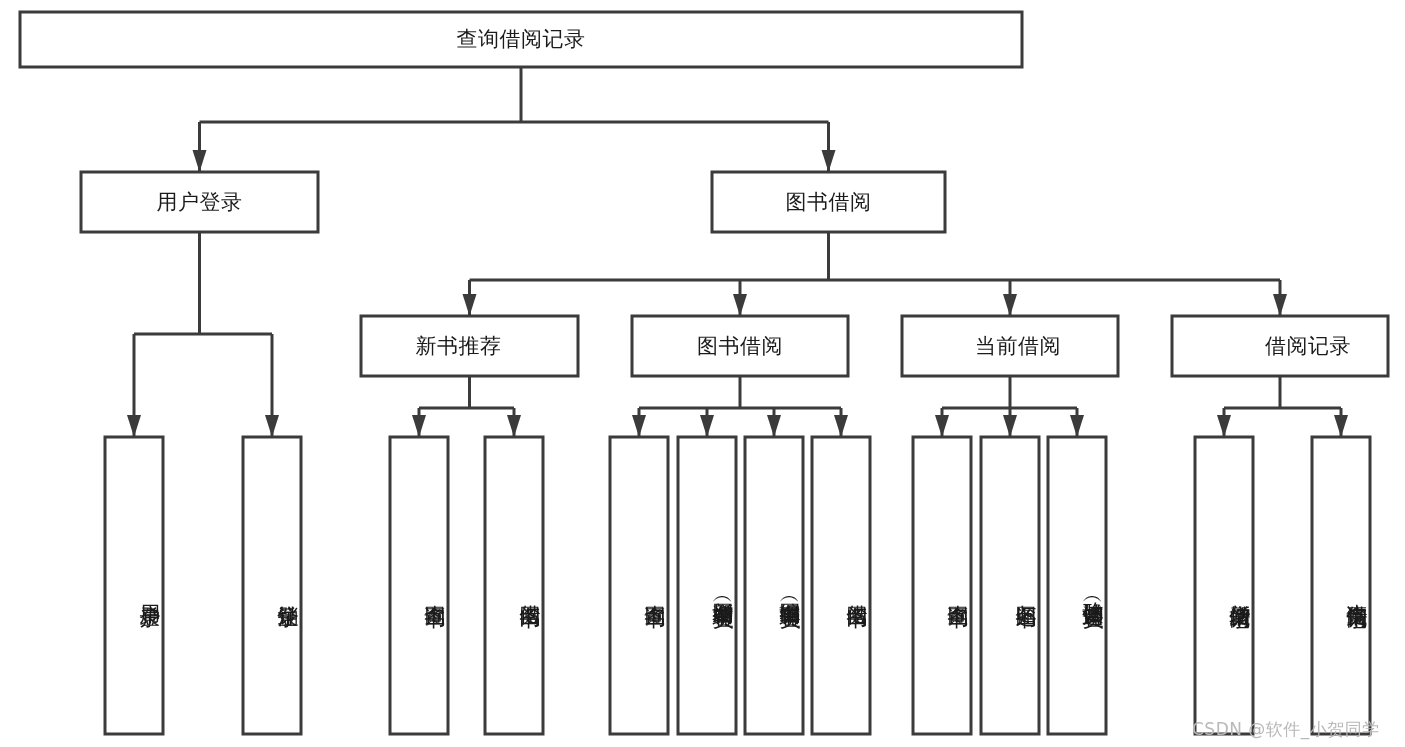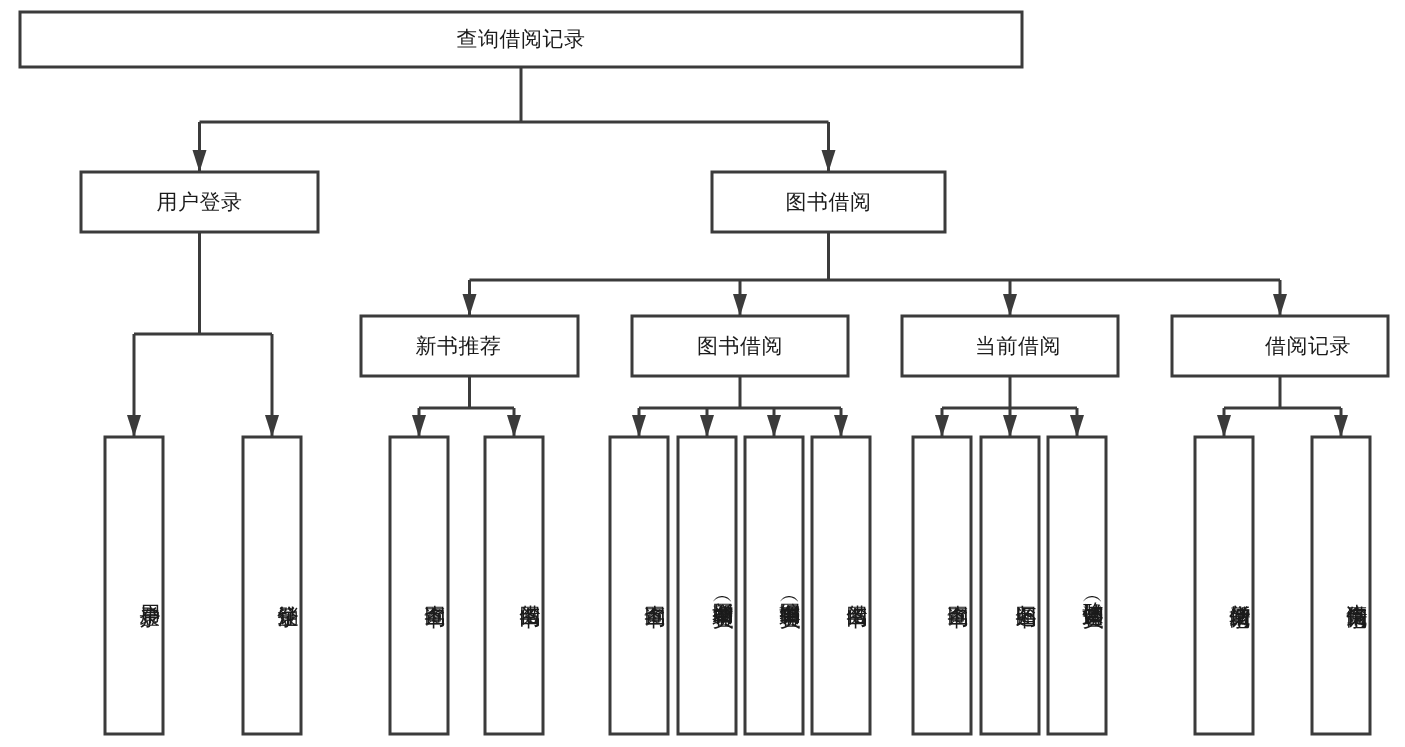--- a/index.html
+++ b/index.html
@@ -176,14 +176,15 @@
       <div class="node-label-v" style="left: 678px; top: 437px; width: 58px; height: 297px; padding-top: 8px; box-sizing: border-box;">新增图书（管理员）</div>
       <div class="node-label-v" style="left: 745px; top: 437px; width: 58px; height: 297px; padding-top: 8px; box-sizing: border-box;">编辑图书（管理员）</div>
       <div class="node-label-v" style="left: 812px; top: 437px; width: 58px; height: 297px; padding-top: 8px; box-sizing: border-box;">借阅图书</div>
       <div class="node-label-v" style="left: 913px; top: 437px; width: 58px; height: 297px; padding-top: 8px; box-sizing: border-box;">查询图书</div>
       <div class="node-label-v" style="left: 981px; top: 437px; width: 58px; height: 297px; padding-top: 8px; box-sizing: border-box;">归还图书</div>
       <div class="node-label-v" style="left: 1048px; top: 437px; width: 58px; height: 297px; padding-top: 8px; box-sizing: border-box;">确认归还（管理员）</div>
       <div class="node-label-v" style="left: 1195px; top: 437px; width: 58px; height: 297px; padding-top: 8px; box-sizing: border-box;">新增借阅记录</div>
       <div class="node-label-v" style="left: 1312px; top: 437px; width: 58px; height: 297px; padding-top: 8px; box-sizing: border-box;">查询借阅记录</div>
     </div>
 
+  <div class="watermark" style="left: 1192px; top: 718px; color: rgb(185, 185, 185);">CSDN @软件_小贺同学</div>
 
 </div>
 
 </body></html>

